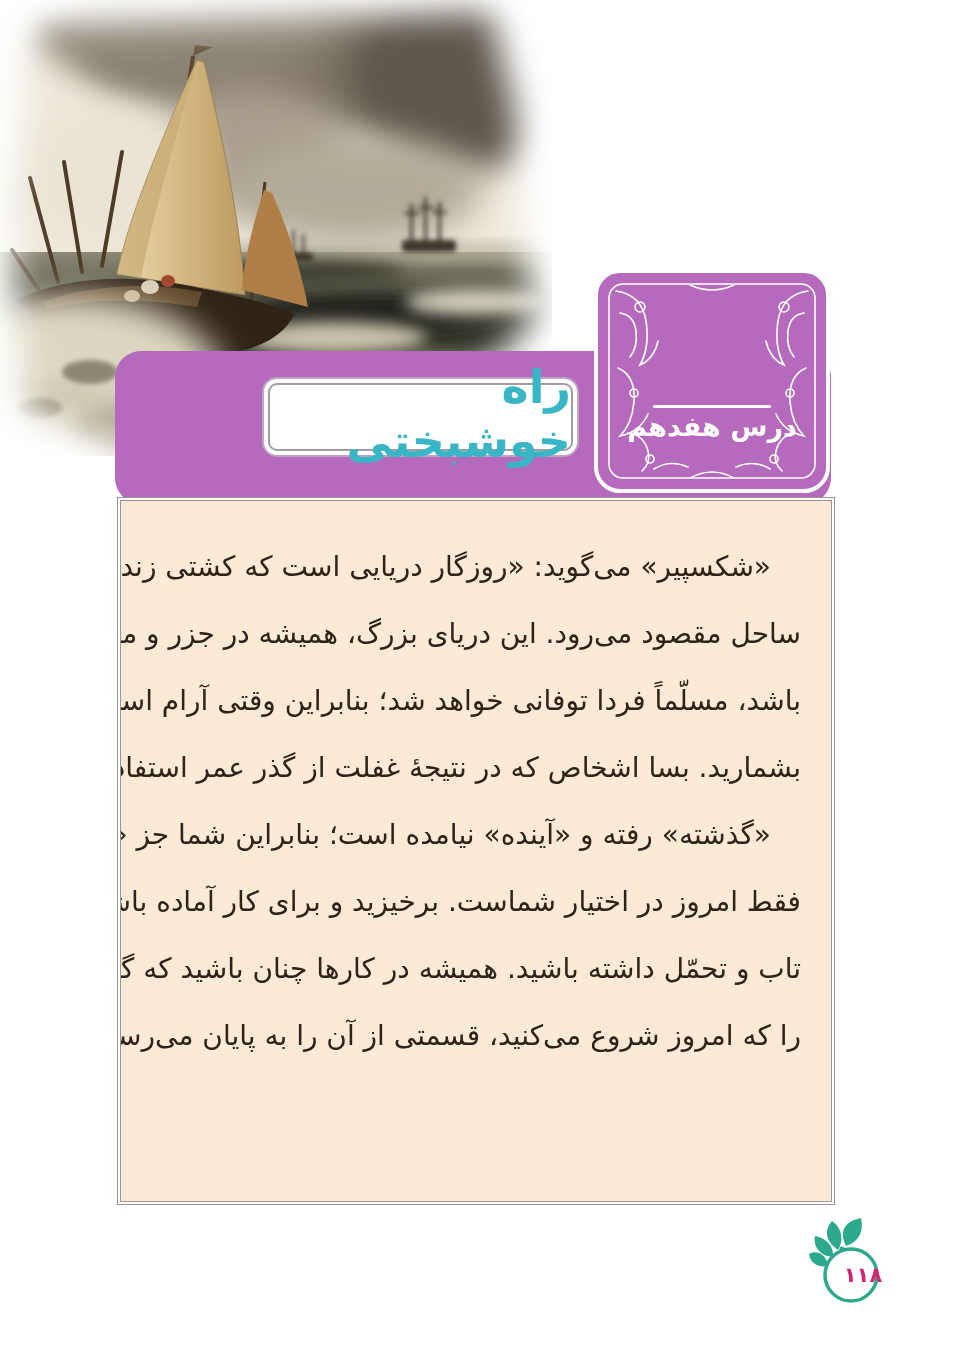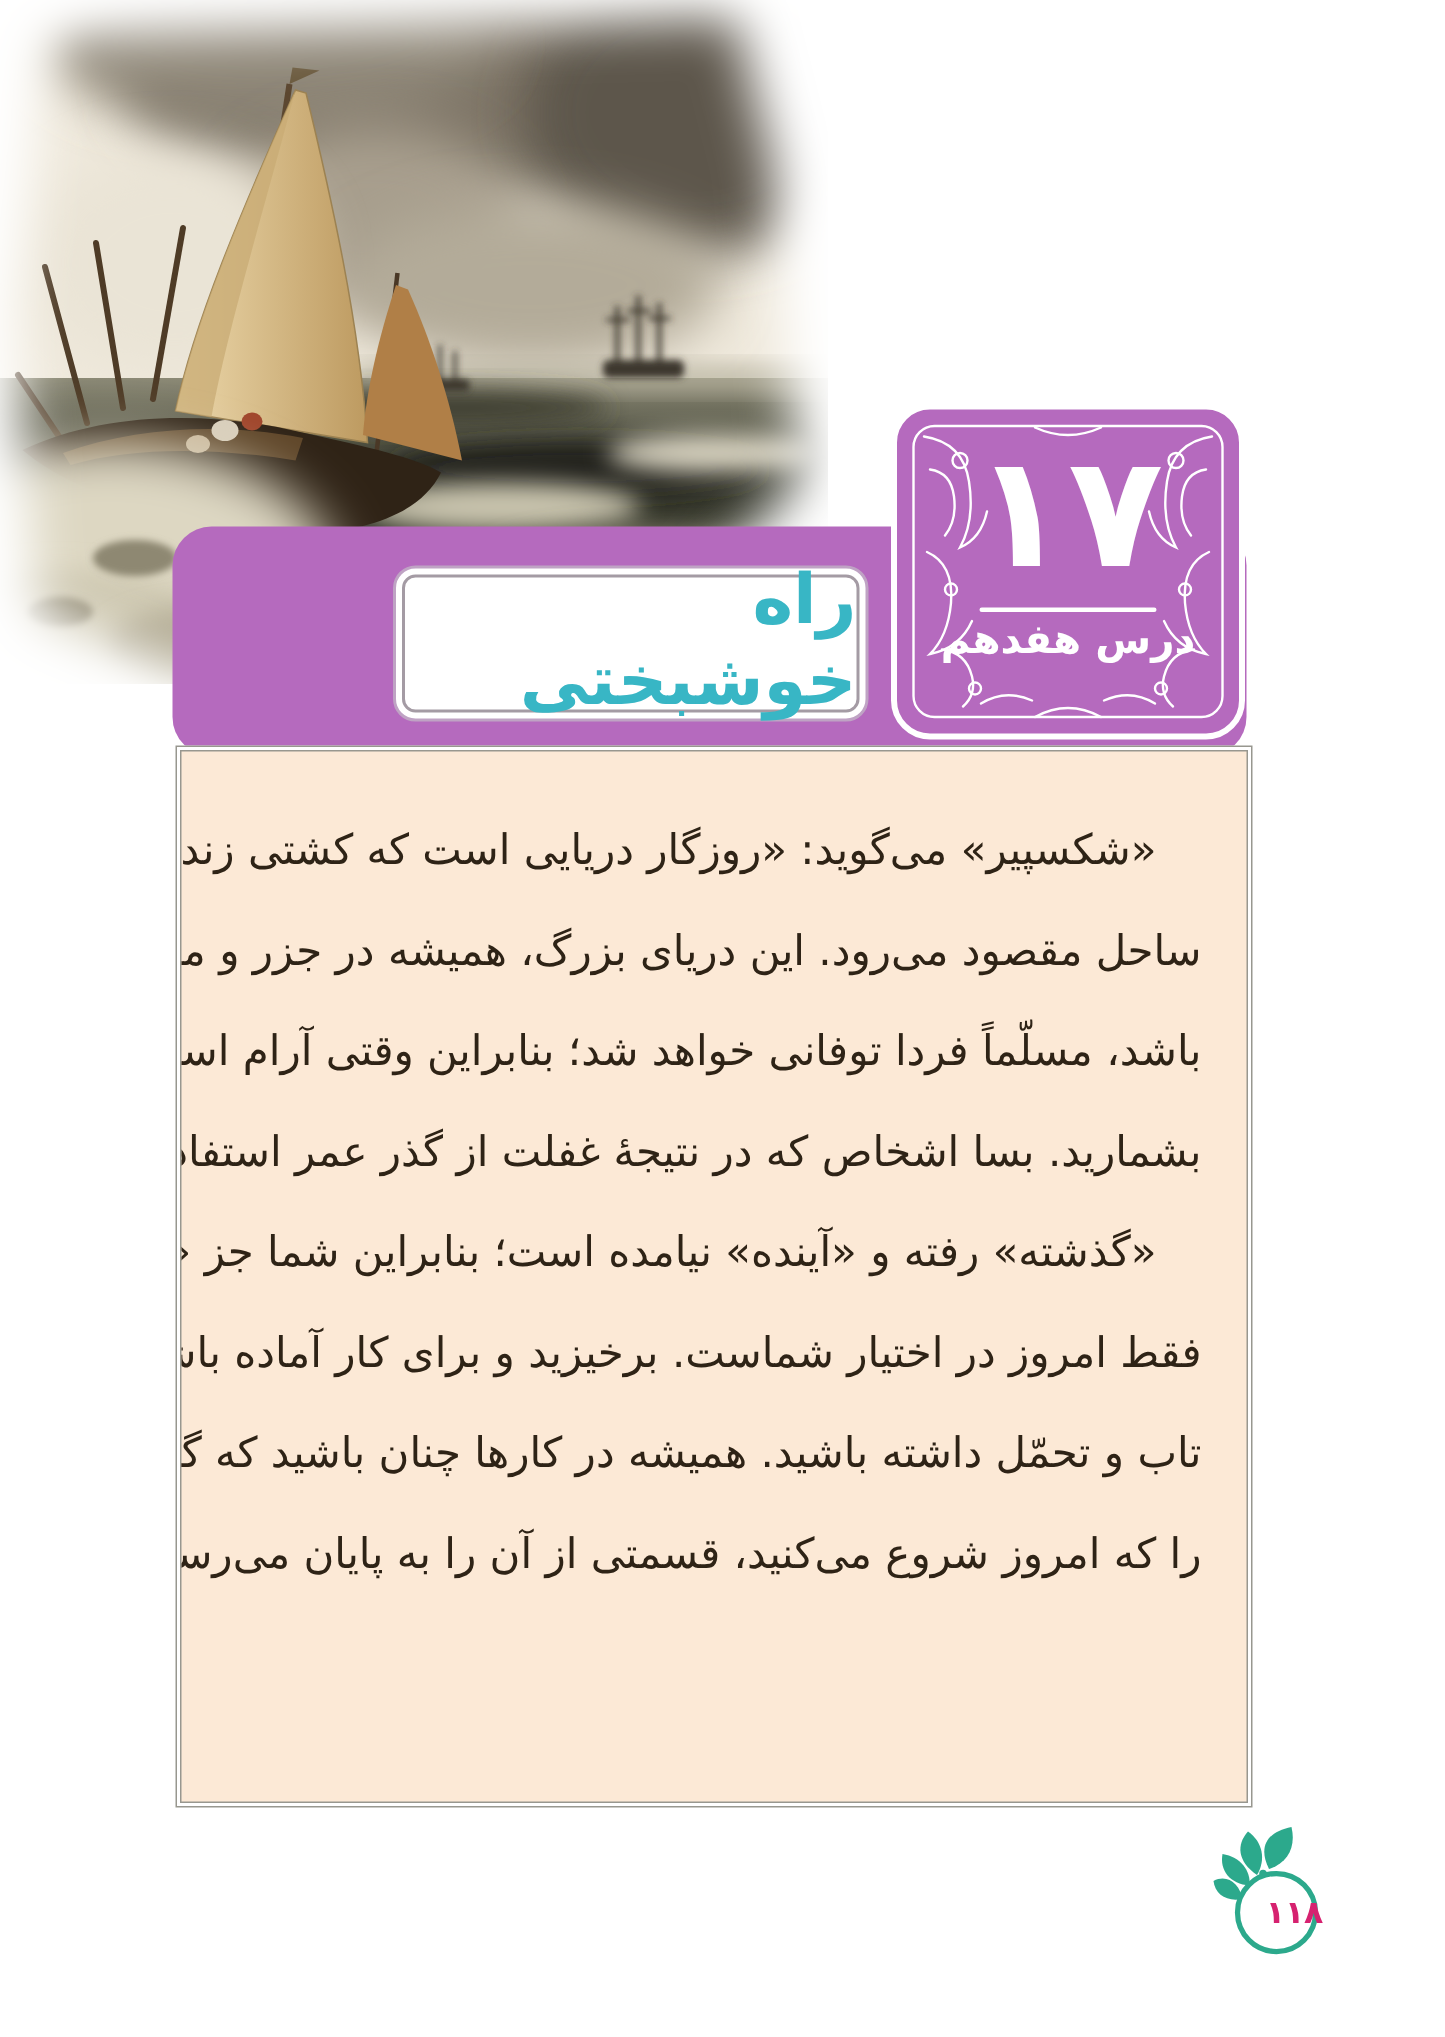--- a/index.html
+++ b/index.html
@@ -19,21 +19,21 @@
               border:4px solid #ffffff;border-radius:26px;z-index:4;box-sizing:border-box;}
   .lesson-box .ornament{position:absolute;left:0;top:0;width:100%;height:100%;}
   .lesson-num{position:absolute;top:14px;left:0;width:100%;text-align:center;
               color:#ffffff;font-size:104px;line-height:1.05;font-weight:bold;}
   .lesson-rule{position:absolute;top:132px;left:50%;transform:translateX(-50%);
                width:118px;height:3px;background:#ffffff;border-radius:2px;}
   .lesson-label{position:absolute;top:138px;left:0;width:100%;text-align:center;
                 color:#ffffff;font-size:27px;font-weight:bold;direction:rtl;}
 
   
-  .title-box{left:262px;top:377px;width:317px;height:104px;background:#ffffff;
+  .title-box{left:262px;top:377px;width:317px;height:80px;background:#ffffff;
              border:2px solid #bfa3c4;border-radius:15px;z-index:5;box-sizing:border-box;
              padding:4px;}
   .title-inner{width:100%;height:100%;box-sizing:border-box;border:2px solid #a49ba4;
                border-radius:9px;display:flex;align-items:center;justify-content:center;}
   .title-text{color:#38b6c5;font-size:46px;font-weight:bold;direction:rtl;
               padding-bottom:6px;}
 
   
   .panel-outer{left:117px;top:497px;width:718px;height:708px;background:#ffffff;
                border:1px solid #98978f;padding:2px;z-index:3;box-sizing:border-box;}
@@ -164,21 +164,20 @@
       <path d="M20,95 q18,8 16,34 q-2,22 -14,34 q20,-4 28,-22"></path>
       <path d="M30,160 q16,2 20,18 q3,12 -6,20"></path>
       <circle cx="42" cy="34" r="5"></circle>
         <circle cx="36" cy="120" r="4"></circle>
         <circle cx="52" cy="186" r="4"></circle>
       <path d="M56,196 q16,-10 34,-2"></path>
     </g>
     <path d="M92,205 q22,-12 44,0"></path>
     <path d="M92,12 q22,10 44,0"></path>
   </svg>
-  <div class="lesson-num">۱۷</div>
   <div class="lesson-rule"></div>
   <div class="lesson-label">درس هفدهم</div>
 </div>
 
 <div class="abs title-box">
   <div class="title-inner">
     <span class="title-text">راه خوشبختی</span>
   </div>
 </div>
 

